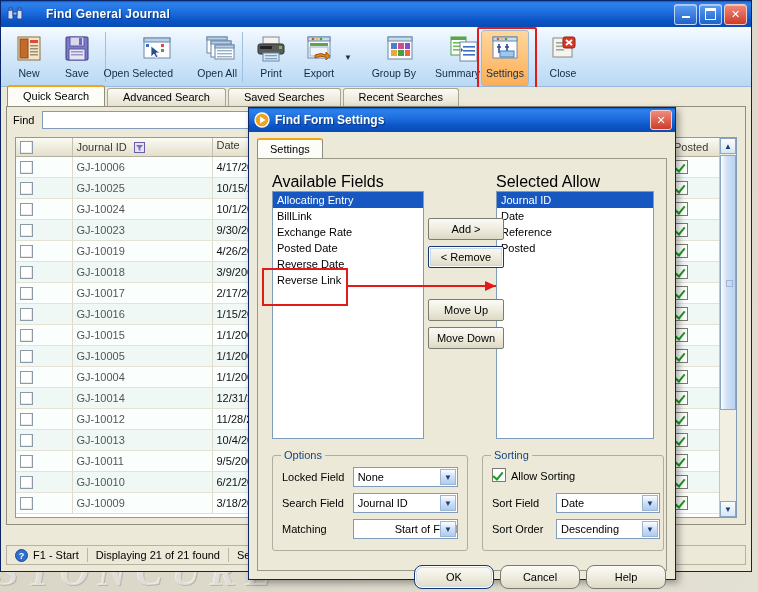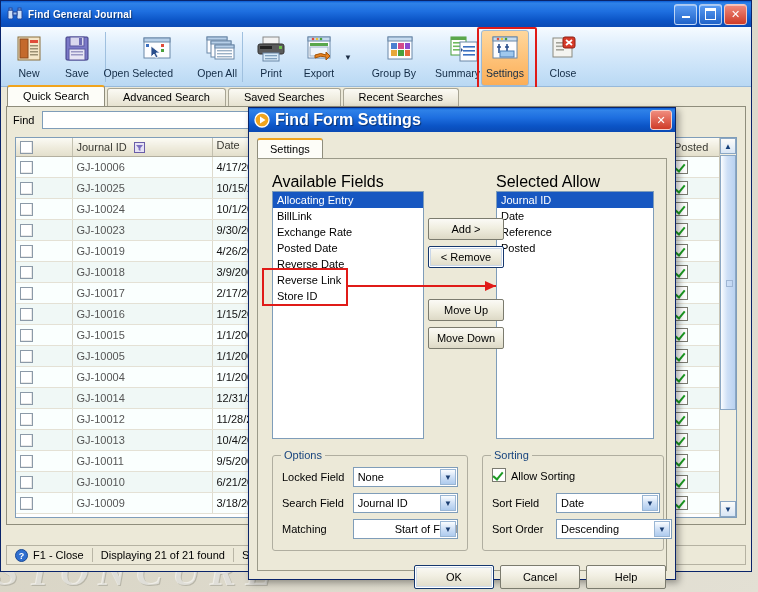--- a/index.html
+++ b/index.html
@@ -36,21 +36,21 @@
   .titlebar{
     height:26px;
     background:linear-gradient(180deg,#0a5bd3 0%,#2f82e8 8%,#1e6fe0 40%,#0b54c6 75%,#0a4ab4 100%);
     display:flex;align-items:center;
     padding:0 2px 0 5px;
     box-sizing:border-box;
     position:relative;
   }
   .titlebar .tb-icon{width:18px;height:16px;display:flex;align-items:center;justify-content:center;}
   .titlebar .tb-text{
-    color:#fff;font-weight:bold;font-size:10px;margin-left:4px;
+    color:#fff;font-weight:bold;font-size:12px;margin-left:22px;
     text-shadow:1px 1px 1px rgba(0,0,0,.45);
     letter-spacing:.2px;
   }
   .tb-buttons{margin-left:auto;display:flex;gap:2px;padding-right:2px;}
   .tb-btn{
     width:21px;height:19px;border-radius:3px;
     border:1px solid rgba(255,255,255,.65);
     display:flex;align-items:center;justify-content:center;
     color:#fff;font-size:11px;font-weight:bold;
     background:linear-gradient(180deg,#5b9df4,#2063c9);
@@ -206,21 +206,21 @@
     border:1px solid #0a246a;background:#ece9d8;
     box-sizing:border-box;
     box-shadow:3px 3px 7px rgba(0,0,0,.35);
   }
   .dlg-title{
     height:24px;
     background:linear-gradient(180deg,#0a5bd3 0%,#2f82e8 8%,#1e6fe0 40%,#0b54c6 75%,#0a4ab4 100%);
     display:flex;align-items:center;padding:0 3px 0 5px;box-sizing:border-box;
   }
   .dlg-title .t{
-    color:#fff;font-weight:bold;font-size:16px;margin-left:5px;
+    color:#fff;font-weight:bold;font-size:12px;margin-left:5px;
     text-shadow:1px 1px 1px rgba(0,0,0,.45);
   }
   .dlg-close{
     margin-left:auto;width:20px;height:18px;border-radius:3px;
     background:linear-gradient(180deg,#f08c7e,#cf3b28);
     border:1px solid #f6cfc8;color:#fff;font-size:11px;font-weight:bold;
     display:flex;align-items:center;justify-content:center;
   }
   .dlg-body{position:absolute;left:0;top:24px;right:0;bottom:0;}
   .dlg-tabs{
@@ -280,21 +280,21 @@
   .chkbox{
     width:12px;height:12px;border:1px solid #7a7a70;background:#fff;
     position:relative;display:inline-block;
   }
   .chkbox.on::after{
     content:"";position:absolute;left:2px;top:1px;width:4px;height:8px;
     border:solid #1d9b23;border-width:0 2.4px 2.4px 0;transform:rotate(40deg);
   }
   .bigbtn{
     position:absolute;width:80px;height:24px;font-size:11px;
-    border:1px solid #7b7b6e;border-radius:2px;
+    border:1px solid #7b7b6e;border-radius:8px;
     background:linear-gradient(180deg,#fbfaf6 0%,#f1efe2 45%,#dedac8 100%);
     display:flex;align-items:center;justify-content:center;
     box-sizing:border-box;
   }
   .bigbtn.focus{border:1px solid #16386e;box-shadow:inset 0 0 0 1px #fff,inset 0 0 0 2px #cfdcec;}
 
   
   .anno-box{
     position:absolute;border:2px solid #e01b18;pointer-events:none;
   }
@@ -680,21 +680,21 @@
   </div>
 
   <div class="statusbar">
     <span class="sb-cell">
       <span style="margin-right:5px;display:inline-flex;">
         <svg width="13" height="13" viewBox="0 0 13 13">
           <circle cx="6.5" cy="6.5" r="6" fill="#2f6fd0" stroke="#1b4a94"></circle>
           <text x="6.5" y="9.6" font-size="9" font-family="Liberation Sans" fill="#fff" text-anchor="middle" font-weight="bold">?</text>
         </svg>
       </span>
-      <span>F1 - Close</span>
+      <span>F1 - Start</span>
     </span>
     <span class="sb-div"></span>
     <span class="sb-cell">Displaying 21 of 21 found</span>
     <span class="sb-div"></span>
     <span class="sb-cell">Select</span>
   </div>
 </div>
 
 <div class="dialog">
   <div class="dlg-title">
@@ -716,21 +716,20 @@
     <div class="dlg-page">
 
       <div class="grp-label" style="left:14px;top:14px;">Available Fields</div>
       <div class="listbox" id="availList" style="left:14px;top:32px;width:152px;height:248px;">
           <div class="lbi sel">Allocating Entry</div>
           <div class="lbi">BillLink</div>
           <div class="lbi">Exchange Rate</div>
           <div class="lbi">Posted Date</div>
           <div class="lbi">Reverse Date</div>
           <div class="lbi">Reverse Link</div>
-          <div class="lbi">Store ID</div>
         </div>
 
       <div class="grp-label" style="left:238px;top:14px;">Selected Allow</div>
       <div class="listbox" id="selList" style="left:238px;top:32px;width:158px;height:248px;">
           <div class="lbi sel">Journal ID</div>
           <div class="lbi">Date</div>
           <div class="lbi">Reference</div>
           <div class="lbi">Posted</div>
         </div>
 
@@ -773,21 +772,21 @@
       </div>
       <div class="frow" style="left:234px;top:334px;">
         <span class="flbl" style="width:64px;">Sort Field</span>
         <span class="combo" style="width:104px;">
           <span>Date</span>
           <span class="cbtn">▼</span>
         </span>
       </div>
       <div class="frow" style="left:234px;top:360px;">
         <span class="flbl" style="width:64px;">Sort Order</span>
-        <span class="combo" style="width:116px;">
+        <span class="combo" style="width:104px;">
           <span>Descending</span>
           <span class="cbtn">▼</span>
         </span>
       </div>
 
       <div class="bigbtn focus" style="left:156px;top:406px;">OK</div>
       <div class="bigbtn" style="left:242px;top:406px;">Cancel</div>
       <div class="bigbtn" style="left:328px;top:406px;">Help</div>
     </div>
   </div>

